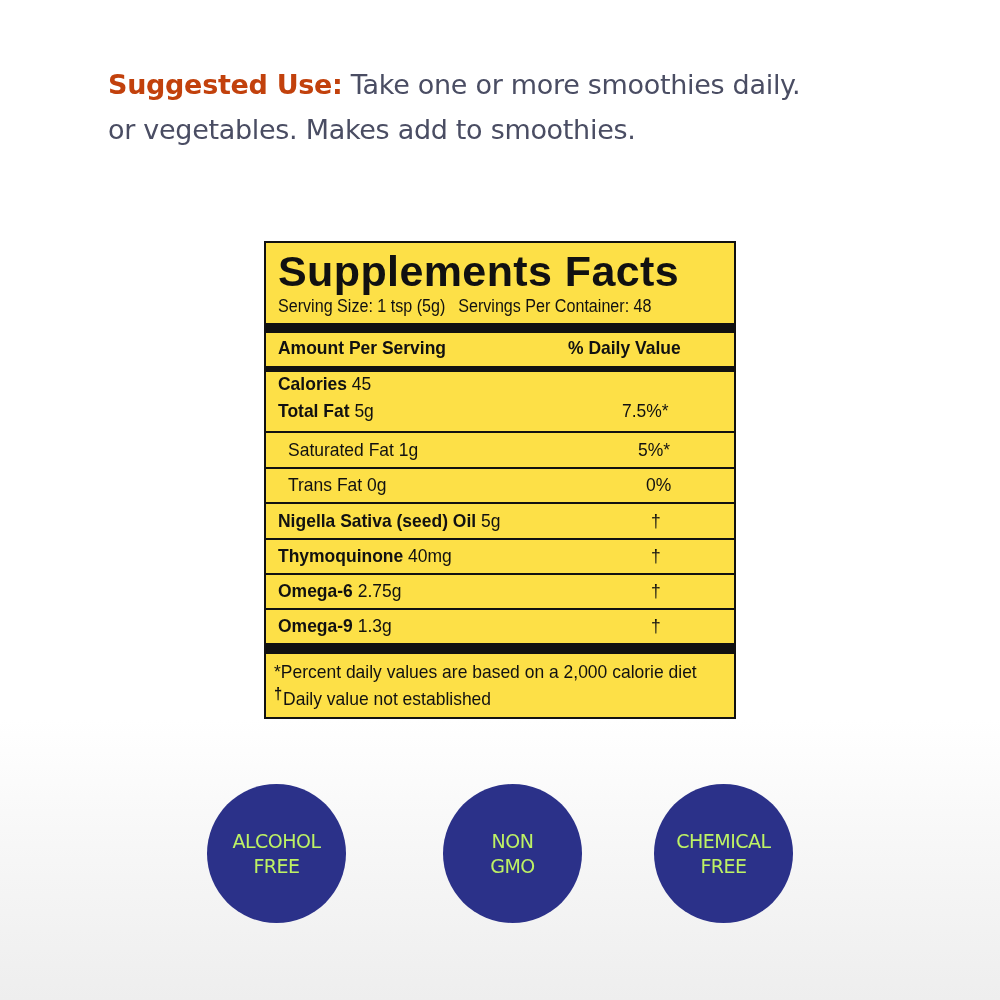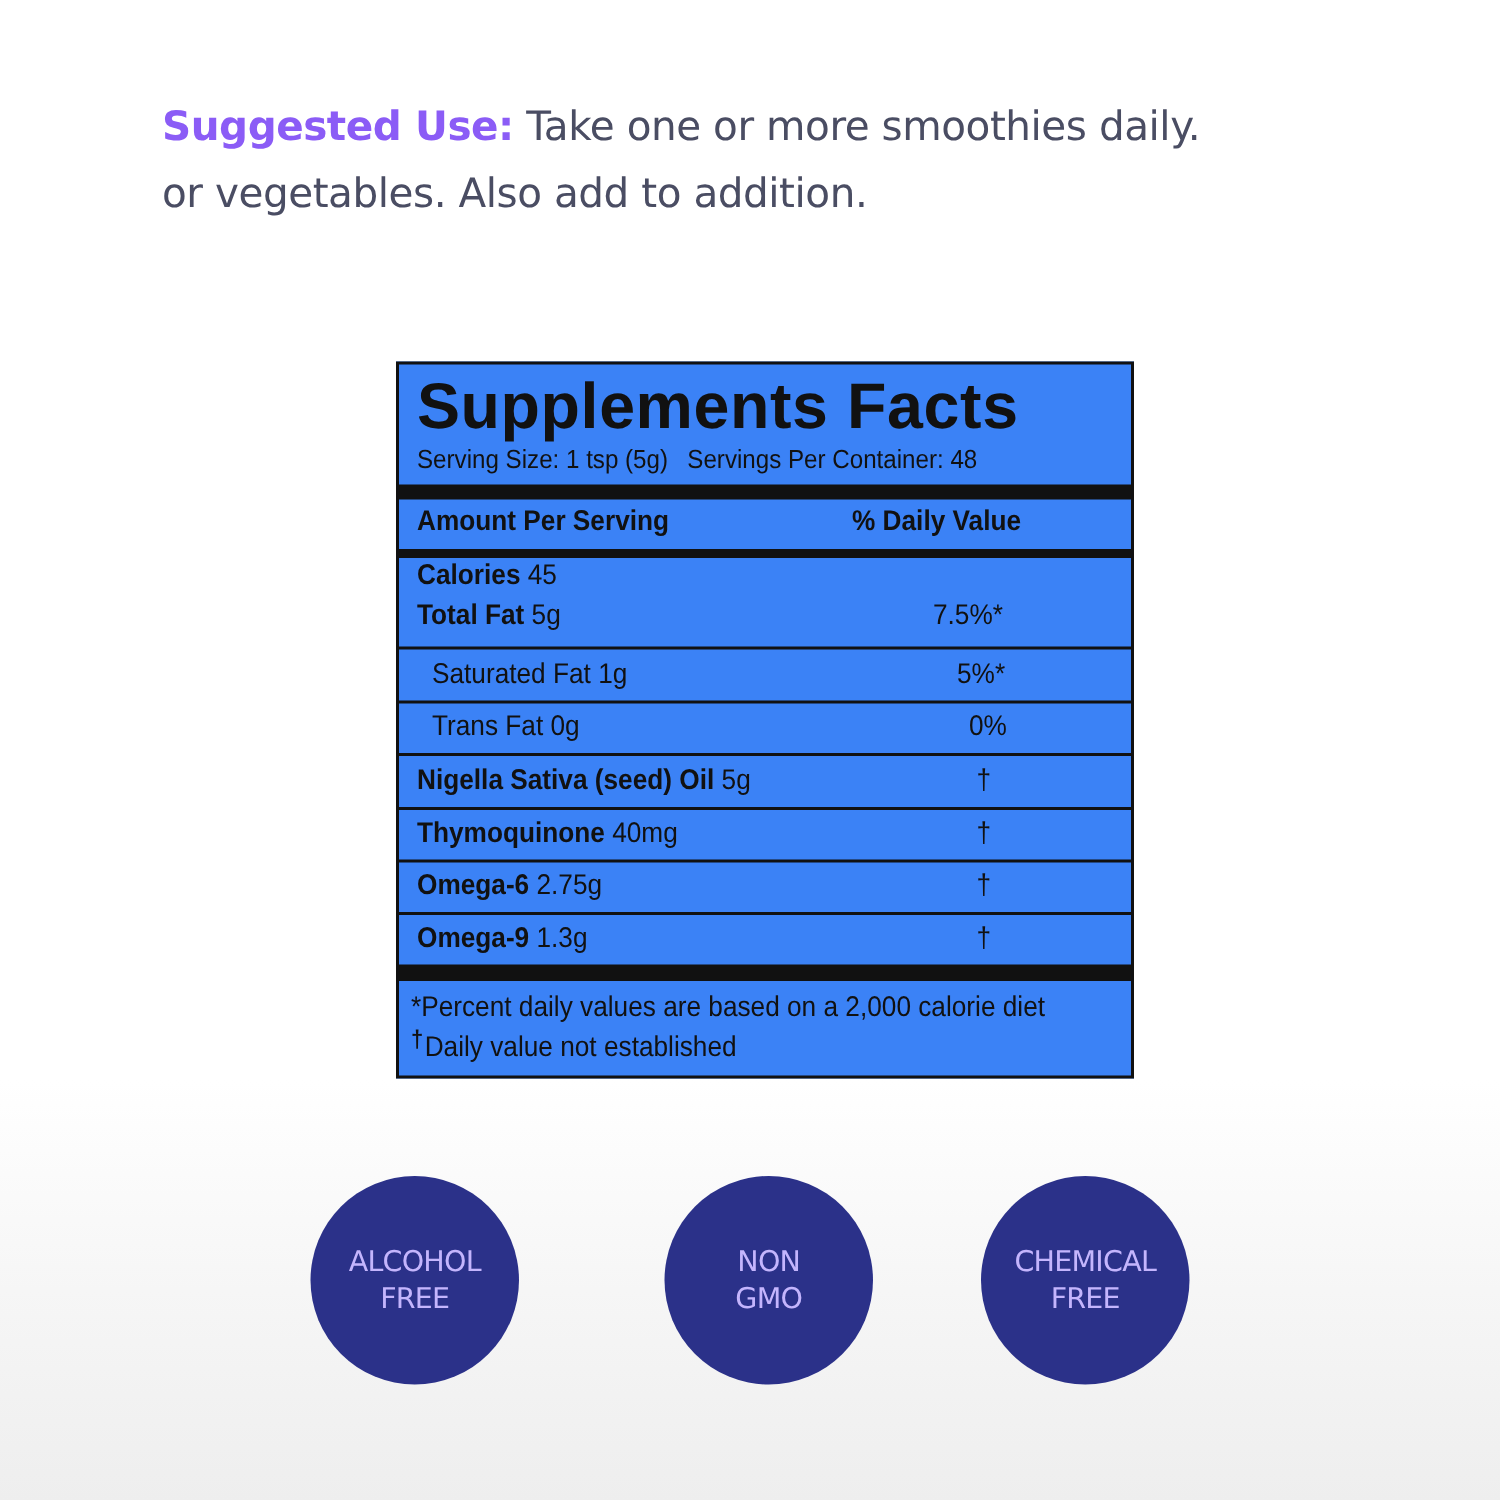--- a/index.html
+++ b/index.html
@@ -7,27 +7,26 @@
     width: 1000px; height: 1000px; position: relative; overflow: hidden;
     background: linear-gradient(to bottom, #ffffff 0px, #ffffff 720px, #f6f6f6 860px, #eeeeee 1000px);
     font-family: "Liberation Sans", sans-serif;
   }
   .usage {
     position: absolute; left: 108px; top: 62px; width: 800px;
     font-family: "DejaVu Sans", sans-serif;
     font-size: 27px; line-height: 45px; color: #4a4d63;
     letter-spacing: -0.3px;
   }
-  .usage .lead { color: #8b5cf6; font-weight: bold; }
+  .usage .lead { color: #c2410c; font-weight: bold; }
 
   .label {
     position: absolute; left: 264px; top: 241px; width: 468px; height: 474px;
-    border: 2px solid #111; background: #3b82f6; color: #111;
+    border: 2px solid #111; background: #fde047; color: #111;
     font-family: "Liberation Sans", sans-serif;
-    padding-left: 20px;
   }
   .label .title {
     position: absolute; left: 12px; top: 4px;
     font-size: 43px; font-weight: bold; letter-spacing: 0.4px;
   }
   .label .serving {
     position: absolute; left: 12px; top: 53px; font-size: 17.5px;
     transform: scaleX(0.92); transform-origin: left;
   }
   .label .serving span { margin-right: 14px; }
@@ -38,32 +37,32 @@
     transform: scaleX(0.92); transform-origin: left;
   }
   .row { position: absolute; left: 12px; font-size: 19px; transform: scaleX(0.92); transform-origin: left; white-space: nowrap; }
   .row b { font-weight: bold; }
   .dv { position: absolute; font-size: 19px; transform: scaleX(0.92); transform-origin: left; white-space: nowrap; }
   .foot { position: absolute; left: 8px; font-size: 19px; transform: scaleX(0.92); transform-origin: left; white-space: nowrap; }
   .dagger-sup { font-size: 16px; position: relative; top: -6px; margin-right: 1px; font-weight: bold; }
 
   .badge {
     position: absolute; top: 784px; width: 139px; height: 139px; border-radius: 50%;
-    background: #2b3189; color: #c4b5fd;
+    background: #2b3189; color: #bef264;
     display: flex; flex-direction: column; align-items: center; justify-content: center;
     font-family: "DejaVu Sans", sans-serif; font-size: 19px; line-height: 25px;
     letter-spacing: -0.5px; text-align: center;
   }
 </style>
 </head>
 <body>
 
 <div class="usage">
   <div><span class="lead">Suggested Use:</span><span> Take one or more smoothies daily.</span></div>
-  <div>or vegetables. Also add to addition.</div>
+  <div>or vegetables. Makes add to smoothies.</div>
 </div>
 
 <div class="label">
   <div class="title">Supplements Facts</div>
   <div class="serving">
     <span>Serving Size: 1 tsp (5g)</span><span>Servings Per Container: 48</span>
   </div>
 
   <div class="bar" style="top:80px;height:10px;"></div>
   <div class="hdr" style="left:12px;">Amount Per Serving</div>

